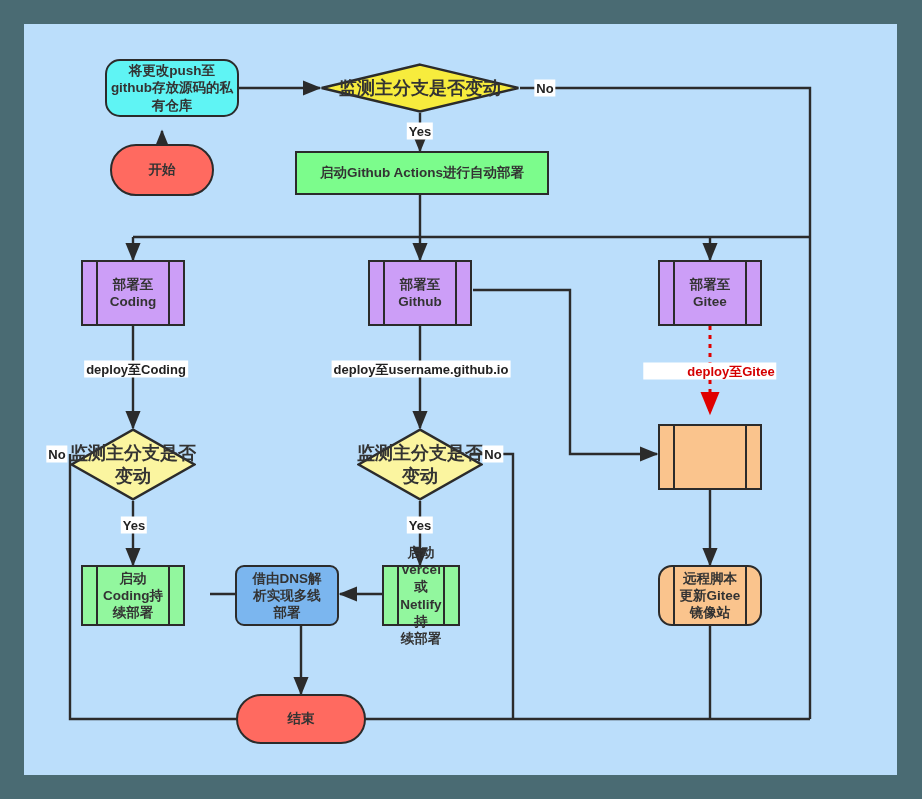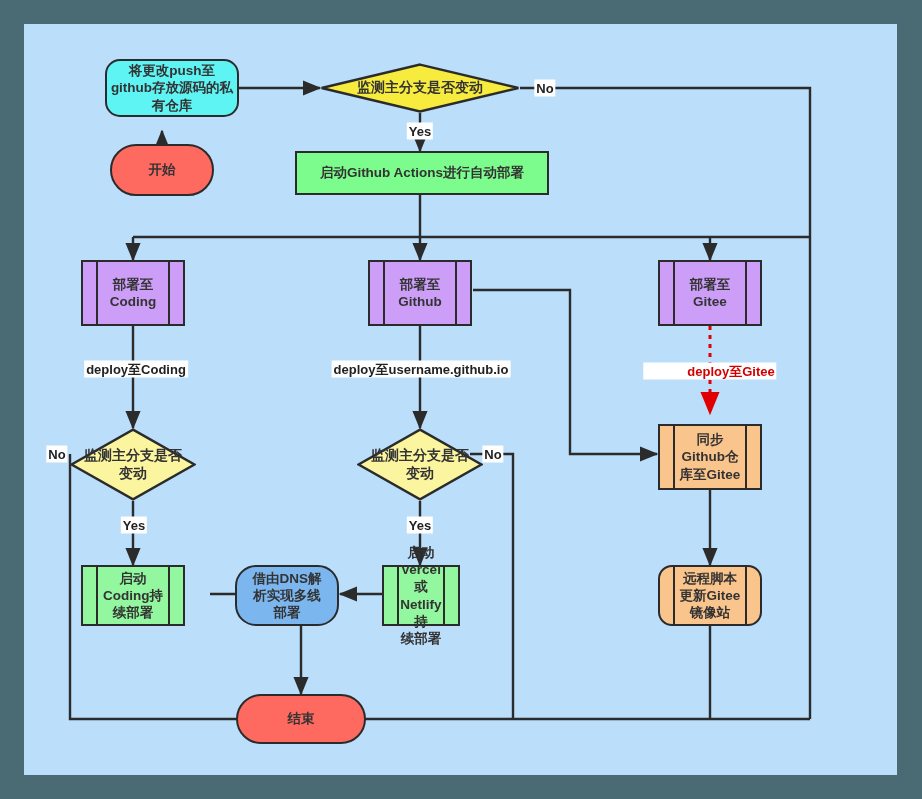--- a/index.html
+++ b/index.html
@@ -55,21 +55,21 @@
   
   .n-box {
     background: #7cfc8c;
     border: 2.4px solid #2b2b2b;
   }
   .n-box-cyan { background: #5ff4f4; border-radius: 15px; }
   
   .n-round {
     background: #7bb6ef;
     border: 2.4px solid #2b2b2b;
-    border-radius: 21px;
+    border-radius: 9px;
   }
   
   .n-sub {
     border: 2.4px solid #2b2b2b;
     position: absolute;
     box-sizing: border-box;
   }
   .n-sub .bar {
     position: absolute;
     top: 0; bottom: 0;
@@ -103,21 +103,21 @@
     inset: 0;
   }
   .n-diamond .dtxt {
     position: absolute;
     inset: 0;
     display: flex;
     align-items: center;
     justify-content: center;
     text-align: center;
     font-weight: bold;
-    font-size: 14px;
+    font-size: 18px;
     line-height: 1.25;
     color: #333333;
     white-space: pre-line;
   }
   
   .elabel {
     position: absolute;
     background: #ffffff;
     color: #222222;
     font-weight: bold;
@@ -269,23 +269,20 @@
       <div class="bar r"></div>
       <div class="txt">启动
 Vercel或
 Netlify持
 续部署</div>
     </div>
 
     <div class="n-sub sub-orange" style="left:634px; top:400px; width:104px; height:66px;">
       <div class="bar l"></div>
       <div class="bar r"></div>
-      <div class="txt">同步
-Github仓
-库至Gitee</div>
     </div>
 
     <div class="n-sub sub-orange" style="left:634px; top:541px; width:104px; height:61px;border-radius:14px;">
       <div class="bar l"></div>
       <div class="bar r"></div>
       <div class="txt">远程脚本
 更新Gitee
 镜像站</div>
     </div>
 

